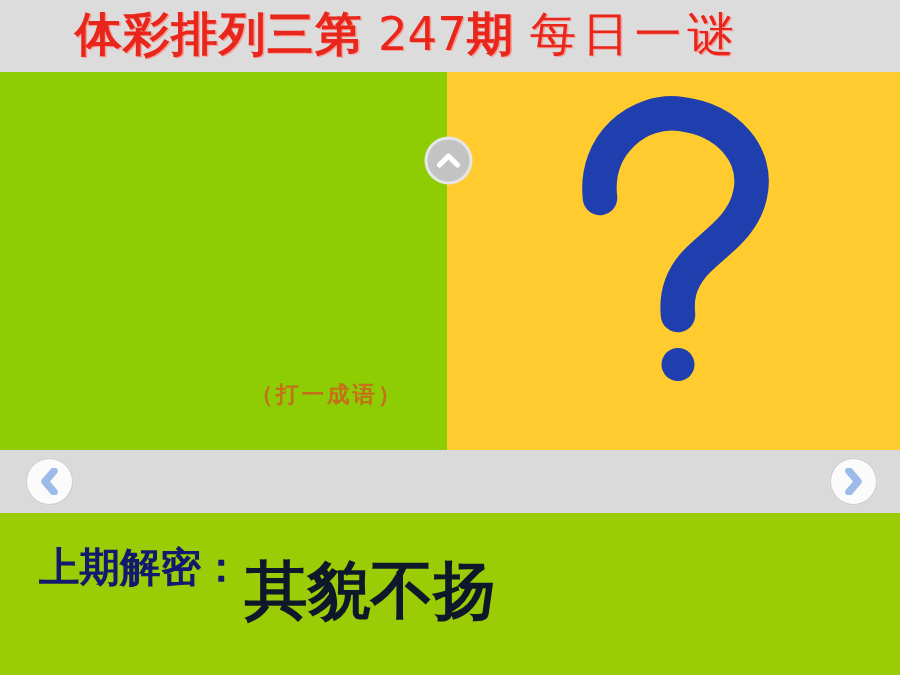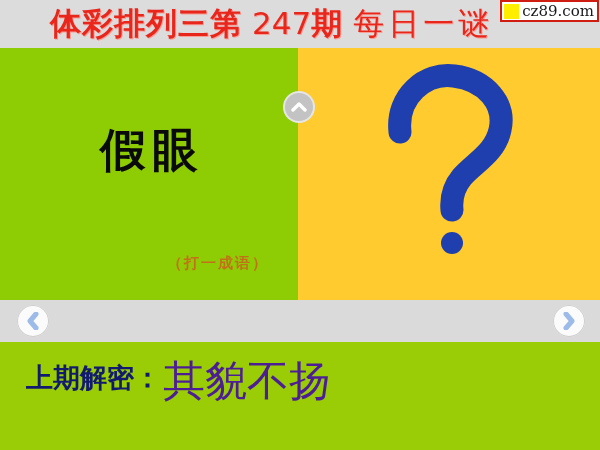--- a/index.html
+++ b/index.html
@@ -219,48 +219,43 @@
   .result-label {
     font-family: "DejaVu Serif", serif;
     font-size: 27px;
     font-weight: bold;
     color: #111a6e;
     letter-spacing: 0px;
   }
   .result-value {
     font-family: "DejaVu Serif", serif;
     font-size: 42px;
-    font-weight: normal;
-    color: #4c1d95;
+    font-weight: bold;
+    color: #0f172a;
     letter-spacing: 0px;
     margin-left: 2px;
     position: relative;
-    top: 3px;
+    top: 16px;
   }
 </style>
 </head>
 <body>
 
 <div id="app">
 
   <div class="header">
     <div class="header-title">
       <span>体彩排列三第</span><span class="seg-space"></span><span class="seg-num">247</span><span>期</span><span class="seg-space"></span><span class="seg-sub">每日一谜</span>
     </div>
 
-    <div class="watermark">
-      <div class="watermark-swatch"></div>
-      <div class="watermark-text">cz89.com</div>
-    </div>
   </div>
 
   <div class="panels">
 
     <div class="panel-riddle">
-      <div class="riddle-text">假眼</div>
       <div class="riddle-hint-wrap">
         <div class="riddle-hint-inner">（打一成语）</div>
       </div>
     </div>
 
     <div class="panel-answer">
       <div class="qmark">
         <svg width="140" height="200" viewBox="0 0 140 200">
           <path d="M22 72 C18 36, 48 12, 76 16 C108 20, 128 44, 122 70 C117 93, 96 103, 84 117 C74 129, 73 140, 74 150" fill="none" stroke="#1e3fad" stroke-width="23" stroke-linecap="round" stroke-linejoin="round"></path>
           <circle cx="74" cy="183" r="11" fill="#1e3fad"></circle>

